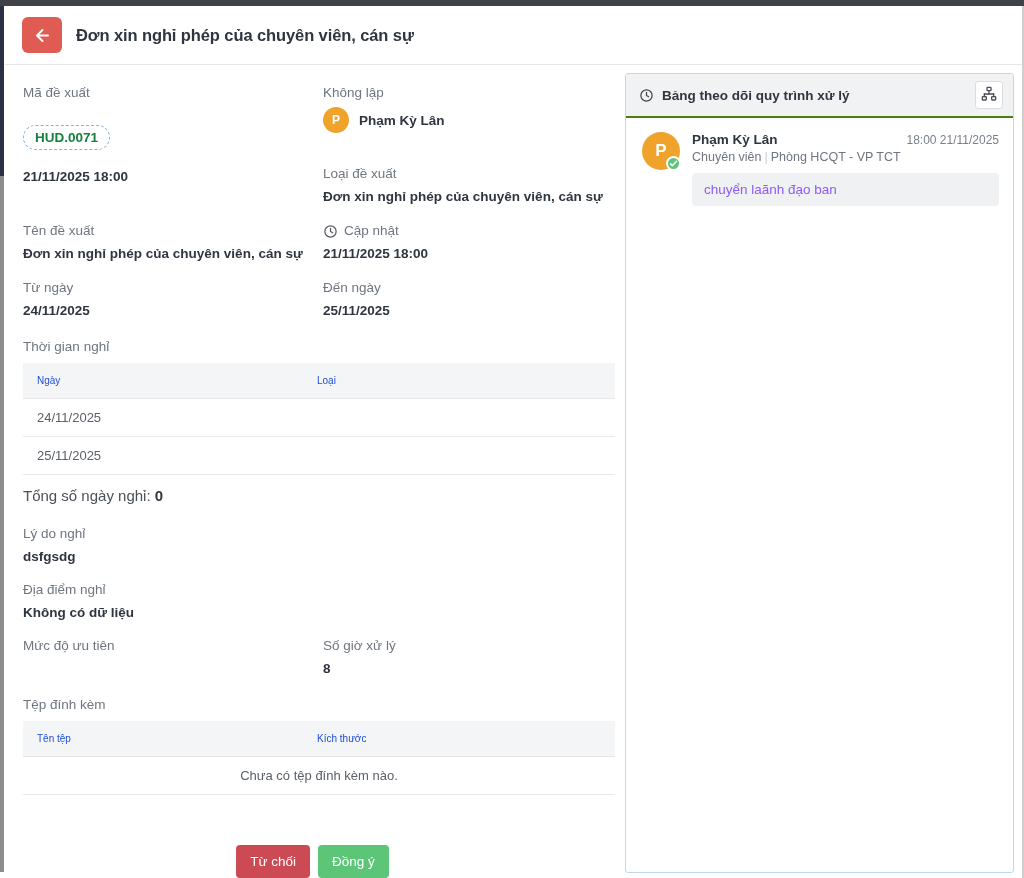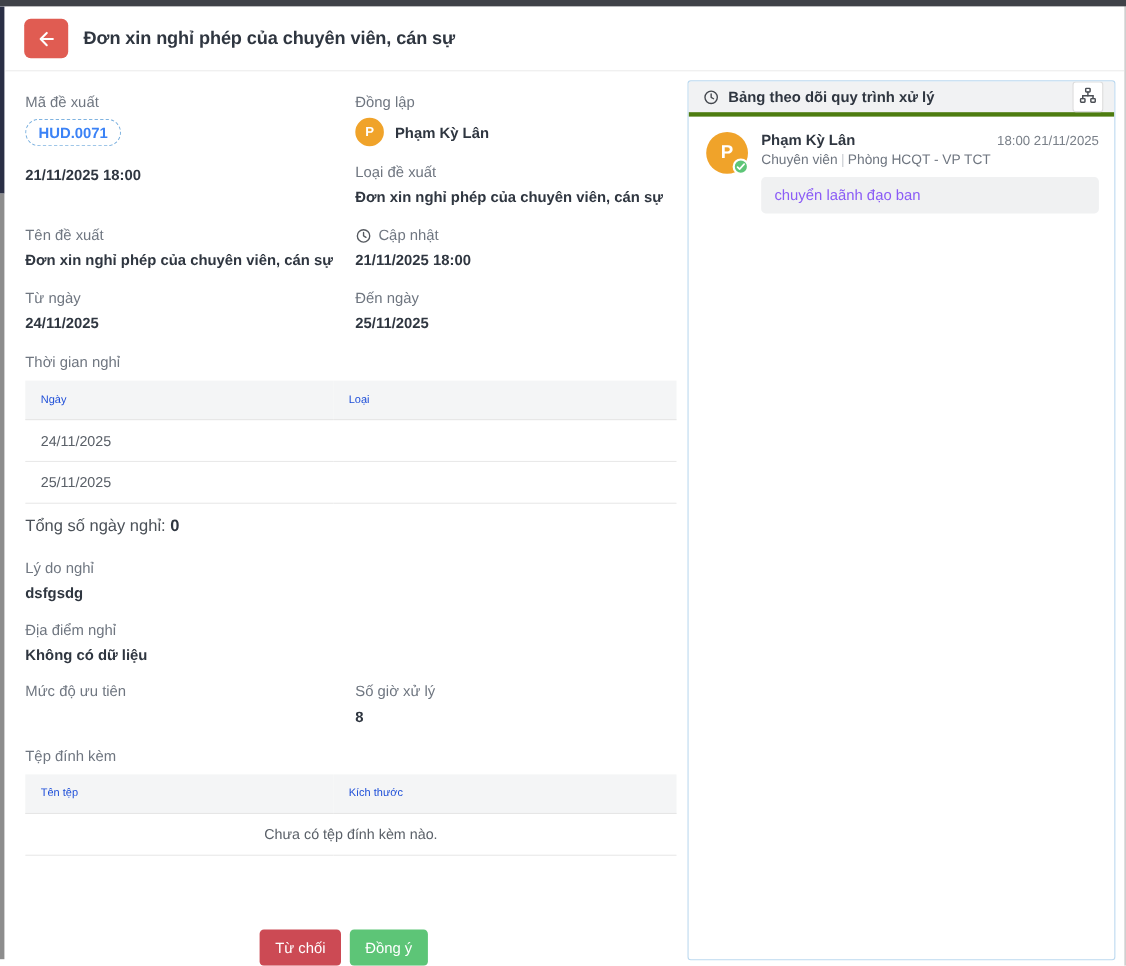--- a/index.html
+++ b/index.html
@@ -108,25 +108,25 @@
     margin-top: 2px;
     white-space: nowrap;
   }
 
   .label-icon { display: inline-flex; width: 15px; height: 15px; flex: none; }
   .label-icon svg { display: block; }
 
   
   .code-chip {
     display: inline-block;
-    margin-top: 5px;
+    margin-top: 22px;
     padding: 4px 11px;
     border: 1.6px dashed #7fb3e0;
     border-radius: 20px;
-    color: #3b82f6;
+    color: #15803d;
     font-size: 13.5px;
     font-weight: bold;
     background: #ffffff;
     cursor: pointer;
   }
 
   
   .creator-row { display: flex; align-items: center; gap: 10px; margin-top: 4px; }
   .avatar-sm {
     width: 26px; height: 26px; border-radius: 50%;
@@ -202,23 +202,23 @@
   .workflow-panel {
     position: absolute;
     top: 8px; left: 620px;
     width: 389px; height: 800px;
     border: 1px solid #bcd9ef;
     border-radius: 3px;
     background: #ffffff;
     overflow: hidden;
   }
   .workflow-header {
-    height: 32px;
+    height: 44px;
     background: #f1f2f3;
-    border-bottom: 4px solid #4d7c0f;
+    border-bottom: 2px solid #4d7c0f;
     display: flex; align-items: center;
     padding: 0 10px 0 13px;
     gap: 8px;
   }
   .workflow-title {
     font-size: 13.5px; font-weight: bold; color: #2f3640;
     flex: 1;
   }
   .org-chart-button {
     width: 28px; height: 28px;
@@ -288,21 +288,21 @@
     <div class="detail-pane">
 
       <div class="field-grid">
 
         <div class="field">
           <div class="field-label">Mã đề xuất</div>
           <span class="code-chip">HUD.0071</span>
         </div>
 
         <div class="field">
-          <div class="field-label">Đồng lập</div>
+          <div class="field-label">Không lập</div>
           <div class="creator-row">
             <div class="avatar-sm">P</div>
             <div class="creator-name">Phạm Kỳ Lân</div>
           </div>
         </div>
 
         <div class="field">
           <div class="field-value">21/11/2025 18:00</div>
         </div>
 

